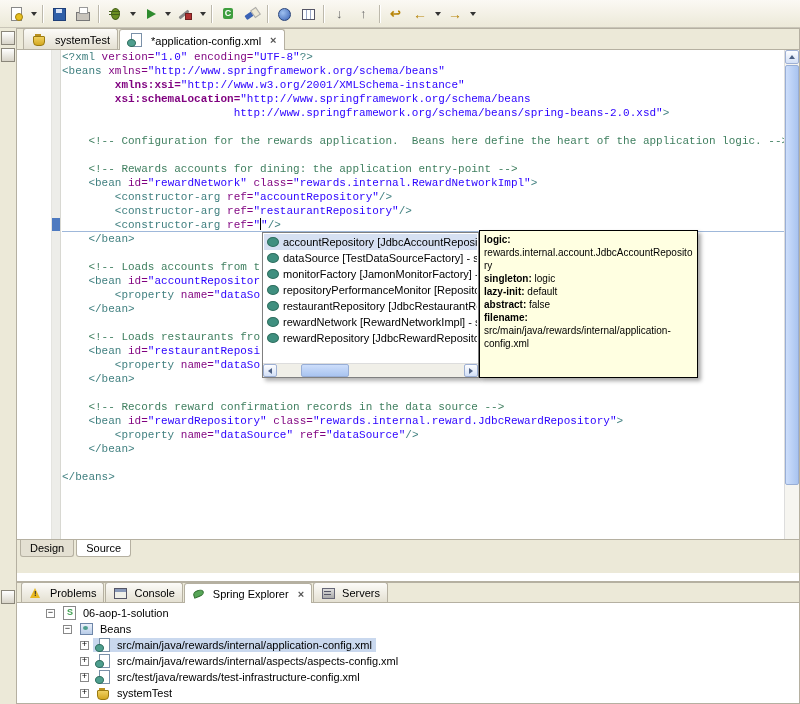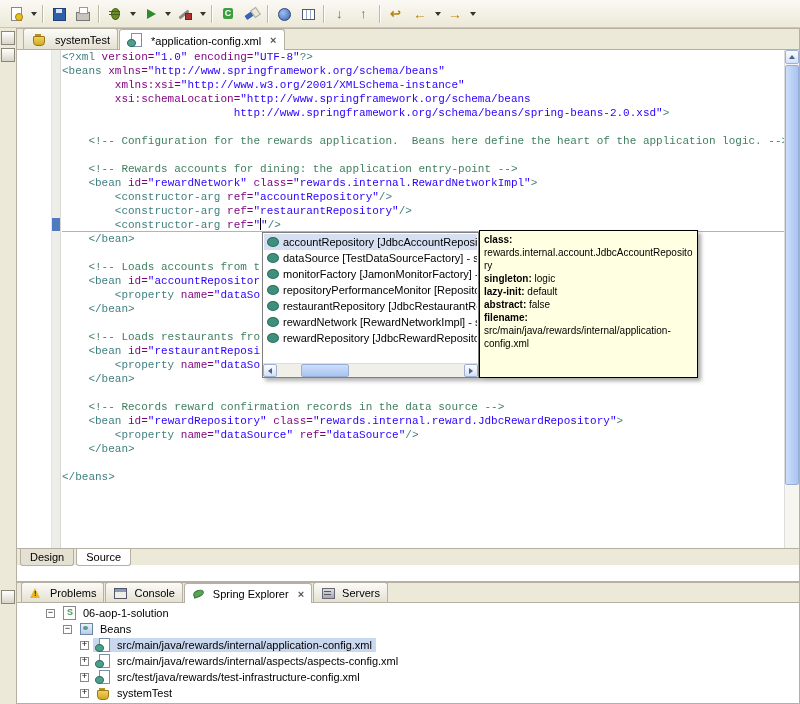--- a/index.html
+++ b/index.html
@@ -78,21 +78,21 @@
   .vscroll{position:absolute;right:0;top:0;bottom:0;width:15px;background:#F6F5F0;border-left:1px solid #DDD;box-sizing:border-box;}
   .sb-btn{position:absolute;left:0;width:14px;height:14px;background:linear-gradient(180deg,#FDFDFE,#D3E0F7);
     border:1px solid #9EB0D4;border-radius:2px;box-sizing:border-box;display:flex;align-items:center;justify-content:center;}
   .sb-btn.up{top:0;}
   .sb-btn.down{bottom:0;}
   .tri-up{border-left:3px solid transparent;border-right:3px solid transparent;border-bottom:4px solid #4D6185;}
   .tri-down{border-left:3px solid transparent;border-right:3px solid transparent;border-top:4px solid #4D6185;}
   .sb-thumb{position:absolute;left:0;top:15px;width:14px;height:420px;background:linear-gradient(90deg,#CDDEFB,#A9C4F0);
     border:1px solid #98AED6;border-radius:2px;box-sizing:border-box;}
 
-  .page-tabs{position:absolute;left:0;bottom:16px;right:0;height:17px;background:#ECE9D8;border-top:1px solid #B5B0A1;
+  .page-tabs{position:absolute;left:0;bottom:8px;right:0;height:34px;background:#ECE9D8;border-top:1px solid #B5B0A1;
     display:flex;padding-left:3px;box-sizing:border-box;}
   .ptab{height:16px;display:flex;align-items:center;padding:0 9px;border:1px solid #B5B0A1;border-top:none;
     border-radius:0 0 3px 3px;background:#E4E0D2;margin-right:2px;}
   .ptab.active{background:#fff;}
 
   
   .views{position:absolute;left:16px;top:582px;width:784px;height:122px;background:#4d7c0f;
     border:1px solid #B5B0A1;box-sizing:border-box;}
   .views-tabs{position:absolute;left:0;top:0;right:0;height:20px;background:#ECE9D8;border-bottom:1px solid #B5B0A1;
     display:flex;align-items:flex-end;padding-left:4px;box-sizing:border-box;}
@@ -236,22 +236,22 @@
         </div>
       </div>
     <div class="editor-body">
       <div class="ruler"></div>
       <div class="quickdiff">
         <div class="qd-marker"></div>
       </div>
       <div class="code" id="code">
           <div class="code-line"><span class="tok tok-tag" style="color: rgb(63, 127, 127);">&lt;?xml </span><span class="tok tok-attr" style="color: rgb(127, 0, 127);">version=</span><span class="tok tok-val" style="color: rgb(42, 0, 255);">"1.0"</span><span class="tok tok-plain" style="color: rgb(0, 0, 0);"> </span><span class="tok tok-attr" style="color: rgb(127, 0, 127);">encoding=</span><span class="tok tok-val" style="color: rgb(42, 0, 255);">"UTF-8"</span><span class="tok tok-tag" style="color: rgb(63, 127, 127);">?&gt;</span></div>
           <div class="code-line"><span class="tok tok-tag" style="color: rgb(63, 127, 127);">&lt;beans </span><span class="tok tok-attr" style="color: rgb(127, 0, 127);">xmlns=</span><span class="tok tok-val" style="color: rgb(42, 0, 255);">"http://www.springframework.org/schema/beans"</span></div>
-          <div class="code-line"><span class="tok tok-plain" style="color: rgb(0, 0, 0);">        </span><span class="tok tok-attr" style="color: rgb(127, 0, 127);">xmlns:xsi=</span><span class="tok tok-val" style="color: rgb(42, 0, 255);">"http://www.w3.org/2001/XMLSchema-instance"</span></div>
-          <div class="code-line"><span class="tok tok-plain" style="color: rgb(0, 0, 0);">        </span><span class="tok tok-attr" style="color: rgb(127, 0, 127);">xsi:schemaLocation=</span><span class="tok tok-val" style="color: rgb(42, 0, 255);">"http://www.springframework.org/schema/beans</span></div>
+          <div class="code-line"><span class="tok tok-plain" style="color: rgb(0, 0, 0);">        </span><span class="tok tok-attr" style="color: rgb(127, 0, 127); font-weight: bold;">xmlns:xsi=</span><span class="tok tok-val" style="color: rgb(42, 0, 255);">"http://www.w3.org/2001/XMLSchema-instance"</span></div>
+          <div class="code-line"><span class="tok tok-plain" style="color: rgb(0, 0, 0);">        </span><span class="tok tok-attr" style="color: rgb(127, 0, 127); font-weight: bold;">xsi:schemaLocation=</span><span class="tok tok-val" style="color: rgb(42, 0, 255);">"http://www.springframework.org/schema/beans</span></div>
           <div class="code-line"><span class="tok tok-plain" style="color: rgb(0, 0, 0);">                          </span><span class="tok tok-val" style="color: rgb(42, 0, 255); text-align: right;">http://www.springframework.org/schema/beans/spring-beans-2.0.xsd"</span><span class="tok tok-tag" style="color: rgb(63, 127, 127);">&gt;</span></div>
           <div class="code-line"></div>
           <div class="code-line"><span class="tok tok-plain" style="color: rgb(0, 0, 0);">    </span><span class="tok tok-comment" style="color: rgb(63, 127, 95);">&lt;!-- Configuration for the rewards application.  Beans here define the heart of the application logic. --&gt;</span></div>
           <div class="code-line"></div>
           <div class="code-line"><span class="tok tok-plain" style="color: rgb(0, 0, 0);">    </span><span class="tok tok-comment" style="color: rgb(63, 127, 95);">&lt;!-- Rewards accounts for dining: the application entry-point --&gt;</span></div>
           <div class="code-line"><span class="tok tok-plain" style="color: rgb(0, 0, 0);">    </span><span class="tok tok-tag" style="color: rgb(63, 127, 127);">&lt;bean </span><span class="tok tok-attr" style="color: rgb(127, 0, 127);">id=</span><span class="tok tok-val" style="color: rgb(42, 0, 255);">"rewardNetwork"</span><span class="tok tok-plain" style="color: rgb(0, 0, 0);"> </span><span class="tok tok-attr" style="color: rgb(127, 0, 127);">class=</span><span class="tok tok-val" style="color: rgb(42, 0, 255);">"rewards.internal.RewardNetworkImpl"</span><span class="tok tok-tag" style="color: rgb(63, 127, 127);">&gt;</span></div>
           <div class="code-line"><span class="tok tok-plain" style="color: rgb(0, 0, 0);">        </span><span class="tok tok-tag" style="color: rgb(63, 127, 127);">&lt;constructor-arg </span><span class="tok tok-attr" style="color: rgb(127, 0, 127);">ref=</span><span class="tok tok-val" style="color: rgb(42, 0, 255);">"accountRepository"</span><span class="tok tok-tag" style="color: rgb(63, 127, 127);">/&gt;</span></div>
           <div class="code-line"><span class="tok tok-plain" style="color: rgb(0, 0, 0);">        </span><span class="tok tok-tag" style="color: rgb(63, 127, 127);">&lt;constructor-arg </span><span class="tok tok-attr" style="color: rgb(127, 0, 127);">ref=</span><span class="tok tok-val" style="color: rgb(42, 0, 255);">"restaurantRepository"</span><span class="tok tok-tag" style="color: rgb(63, 127, 127);">/&gt;</span></div>
           <div class="code-line current"><span class="tok tok-plain" style="color: rgb(0, 0, 0);">        </span><span class="tok tok-tag" style="color: rgb(63, 127, 127);">&lt;constructor-arg </span><span class="tok tok-attr" style="color: rgb(127, 0, 127);">ref=</span><span class="tok tok-val" style="color: rgb(42, 0, 255);">"</span><span class="caret"></span><span class="tok tok-val" style="color: rgb(42, 0, 255);">"</span><span class="tok tok-tag" style="color: rgb(63, 127, 127);">/&gt;</span></div>
           <div class="code-line"><span class="tok tok-plain" style="color: rgb(0, 0, 0);">    </span><span class="tok tok-tag" style="color: rgb(63, 127, 127);">&lt;/bean&gt;</span></div>
@@ -395,20 +395,20 @@
           <span class="tri-l"></span>
         </div>
       <div class="hthumb"></div>
       <div class="hbtn right">
           <span class="tri-r"></span>
         </div>
     </div>
   </div>
 
   <div class="bean-tooltip" id="tooltip">
-      <div class="tt-row"><b class="tt-label">class:</b> <span class="tt-value">rewards.internal.account.JdbcAccountRepository</span></div>
+      <div class="tt-row"><b class="tt-label">logic:</b> <span class="tt-value">rewards.internal.account.JdbcAccountRepository</span></div>
       <div class="tt-row"><b class="tt-label">singleton:</b> <span class="tt-value">logic</span></div>
       <div class="tt-row"><b class="tt-label">lazy-init:</b> <span class="tt-value">default</span></div>
       <div class="tt-row"><b class="tt-label">abstract:</b> <span class="tt-value">false</span></div>
       <div class="tt-row"><b class="tt-label">filename:</b> <span class="tt-value">src/main/java/rewards/internal/application-config.xml</span></div>
     </div>
 
 </div>
 
 </body></html>

